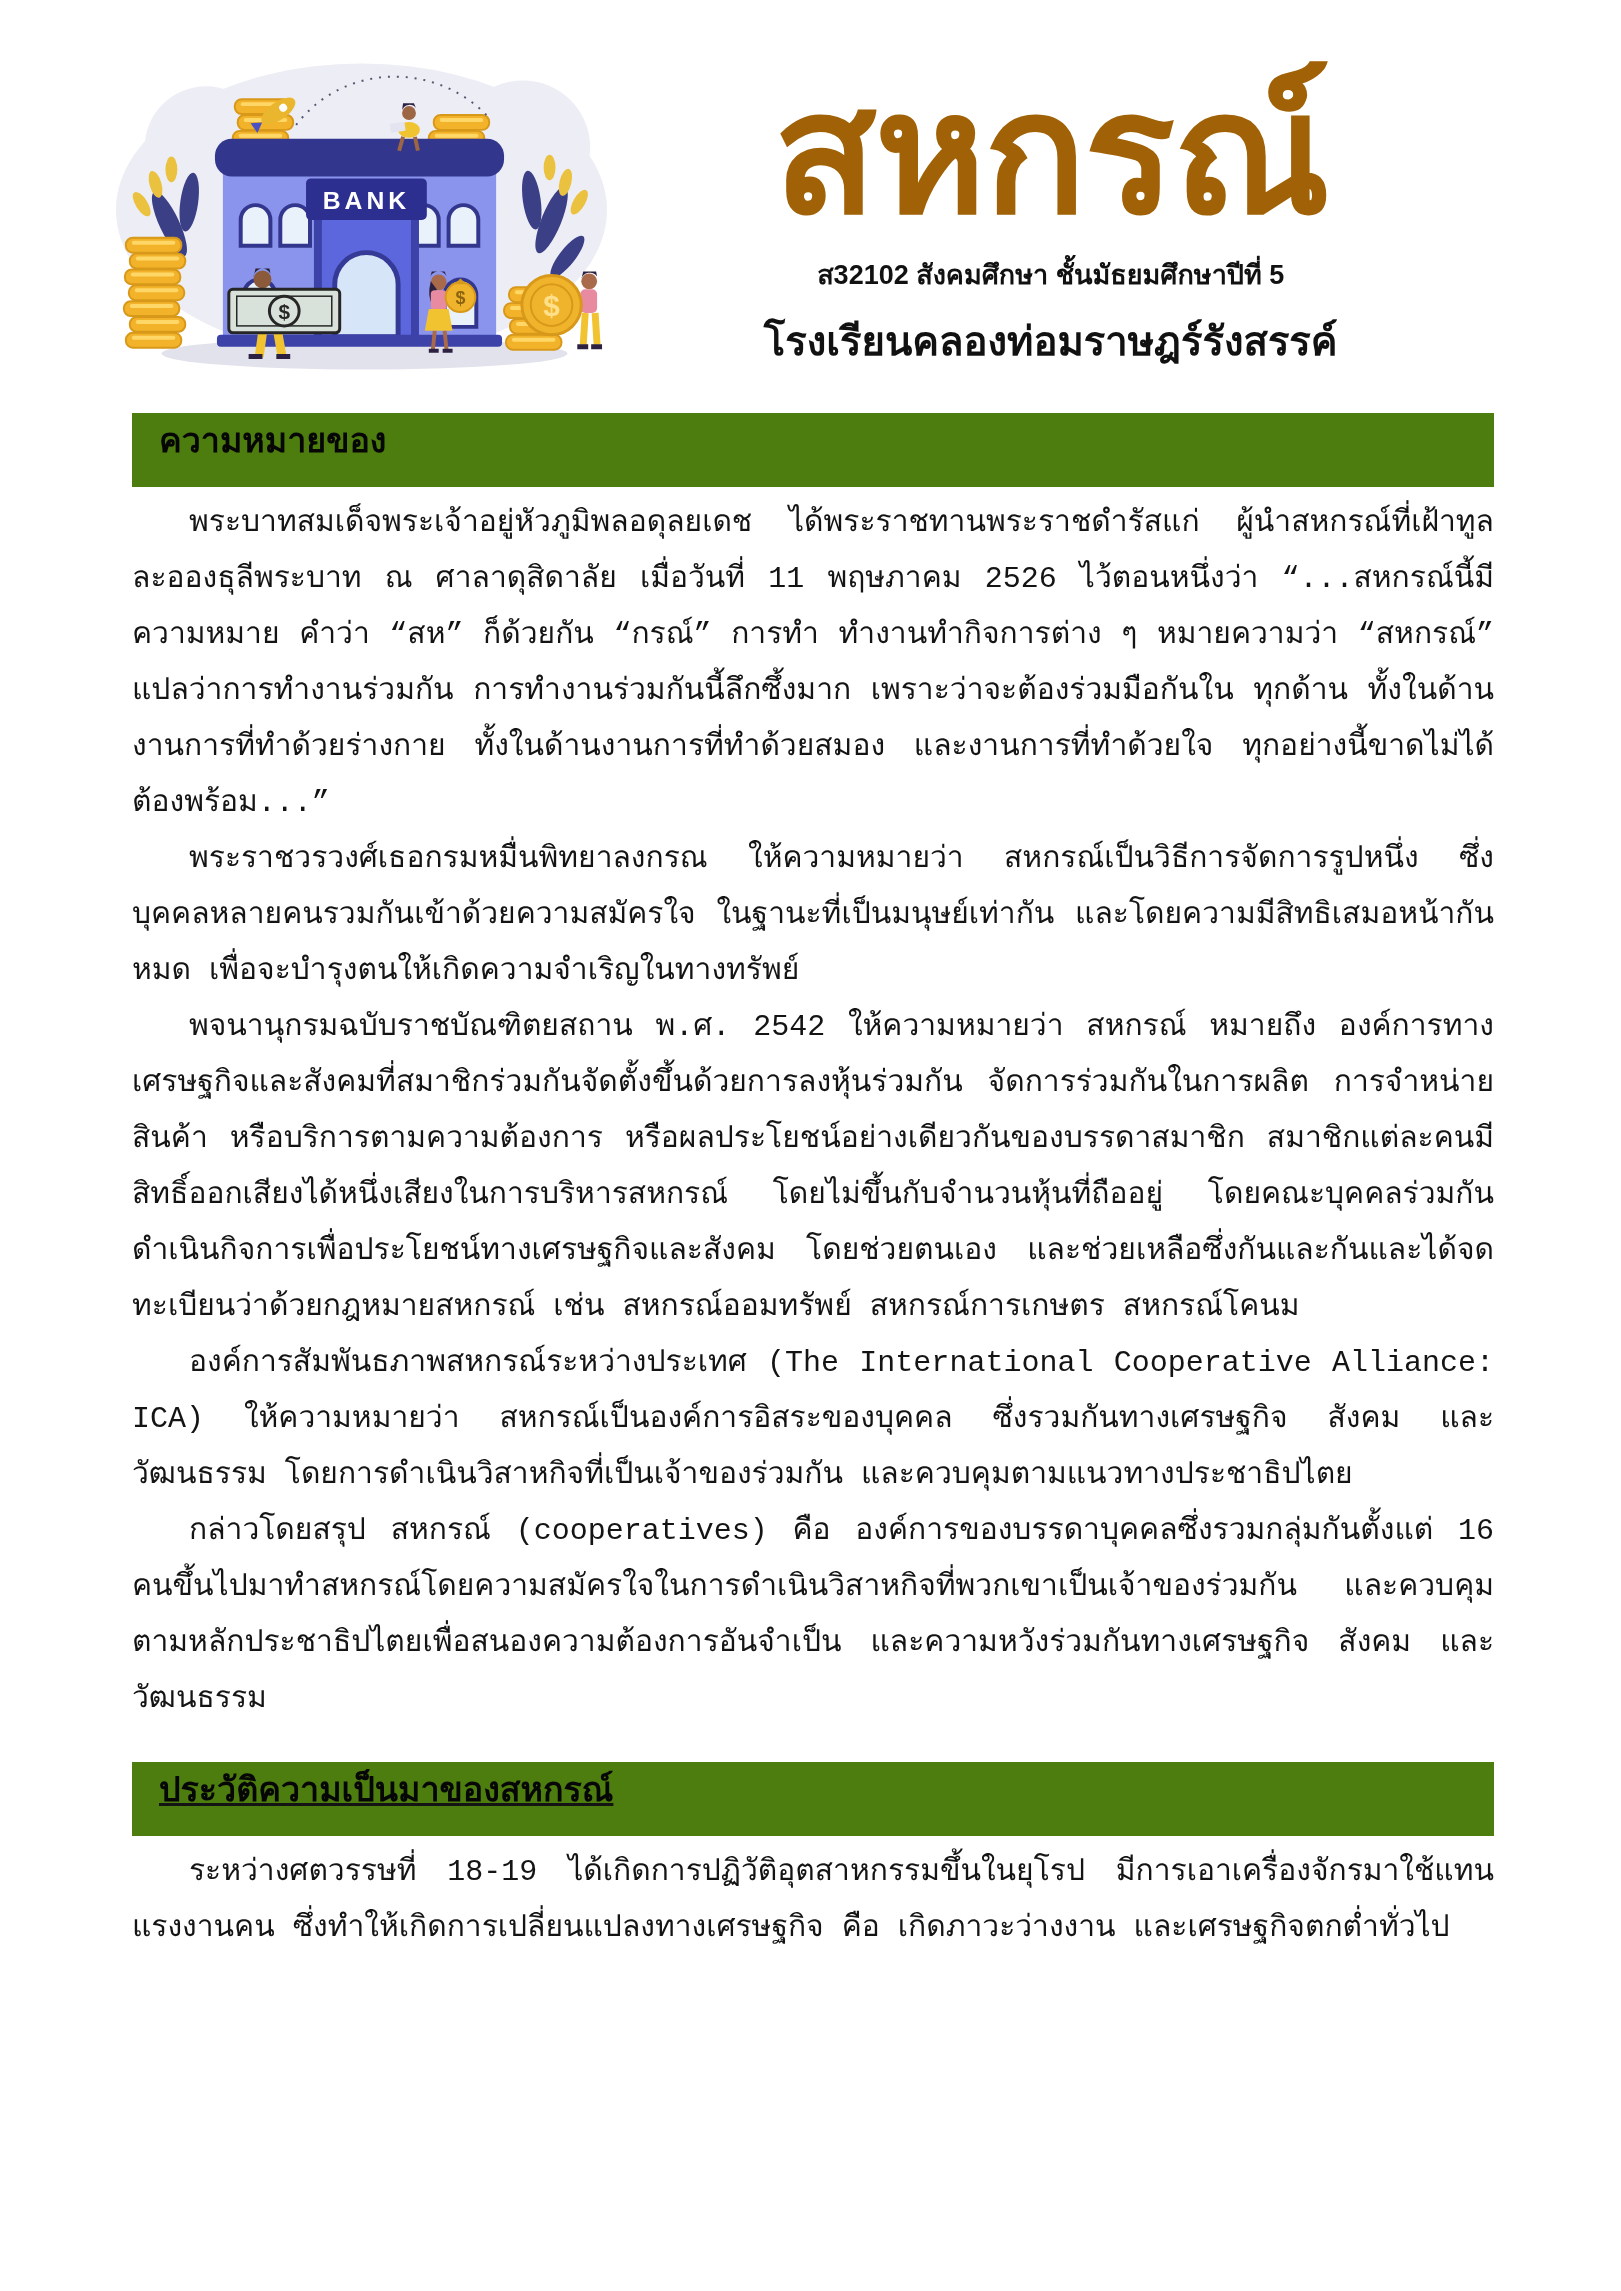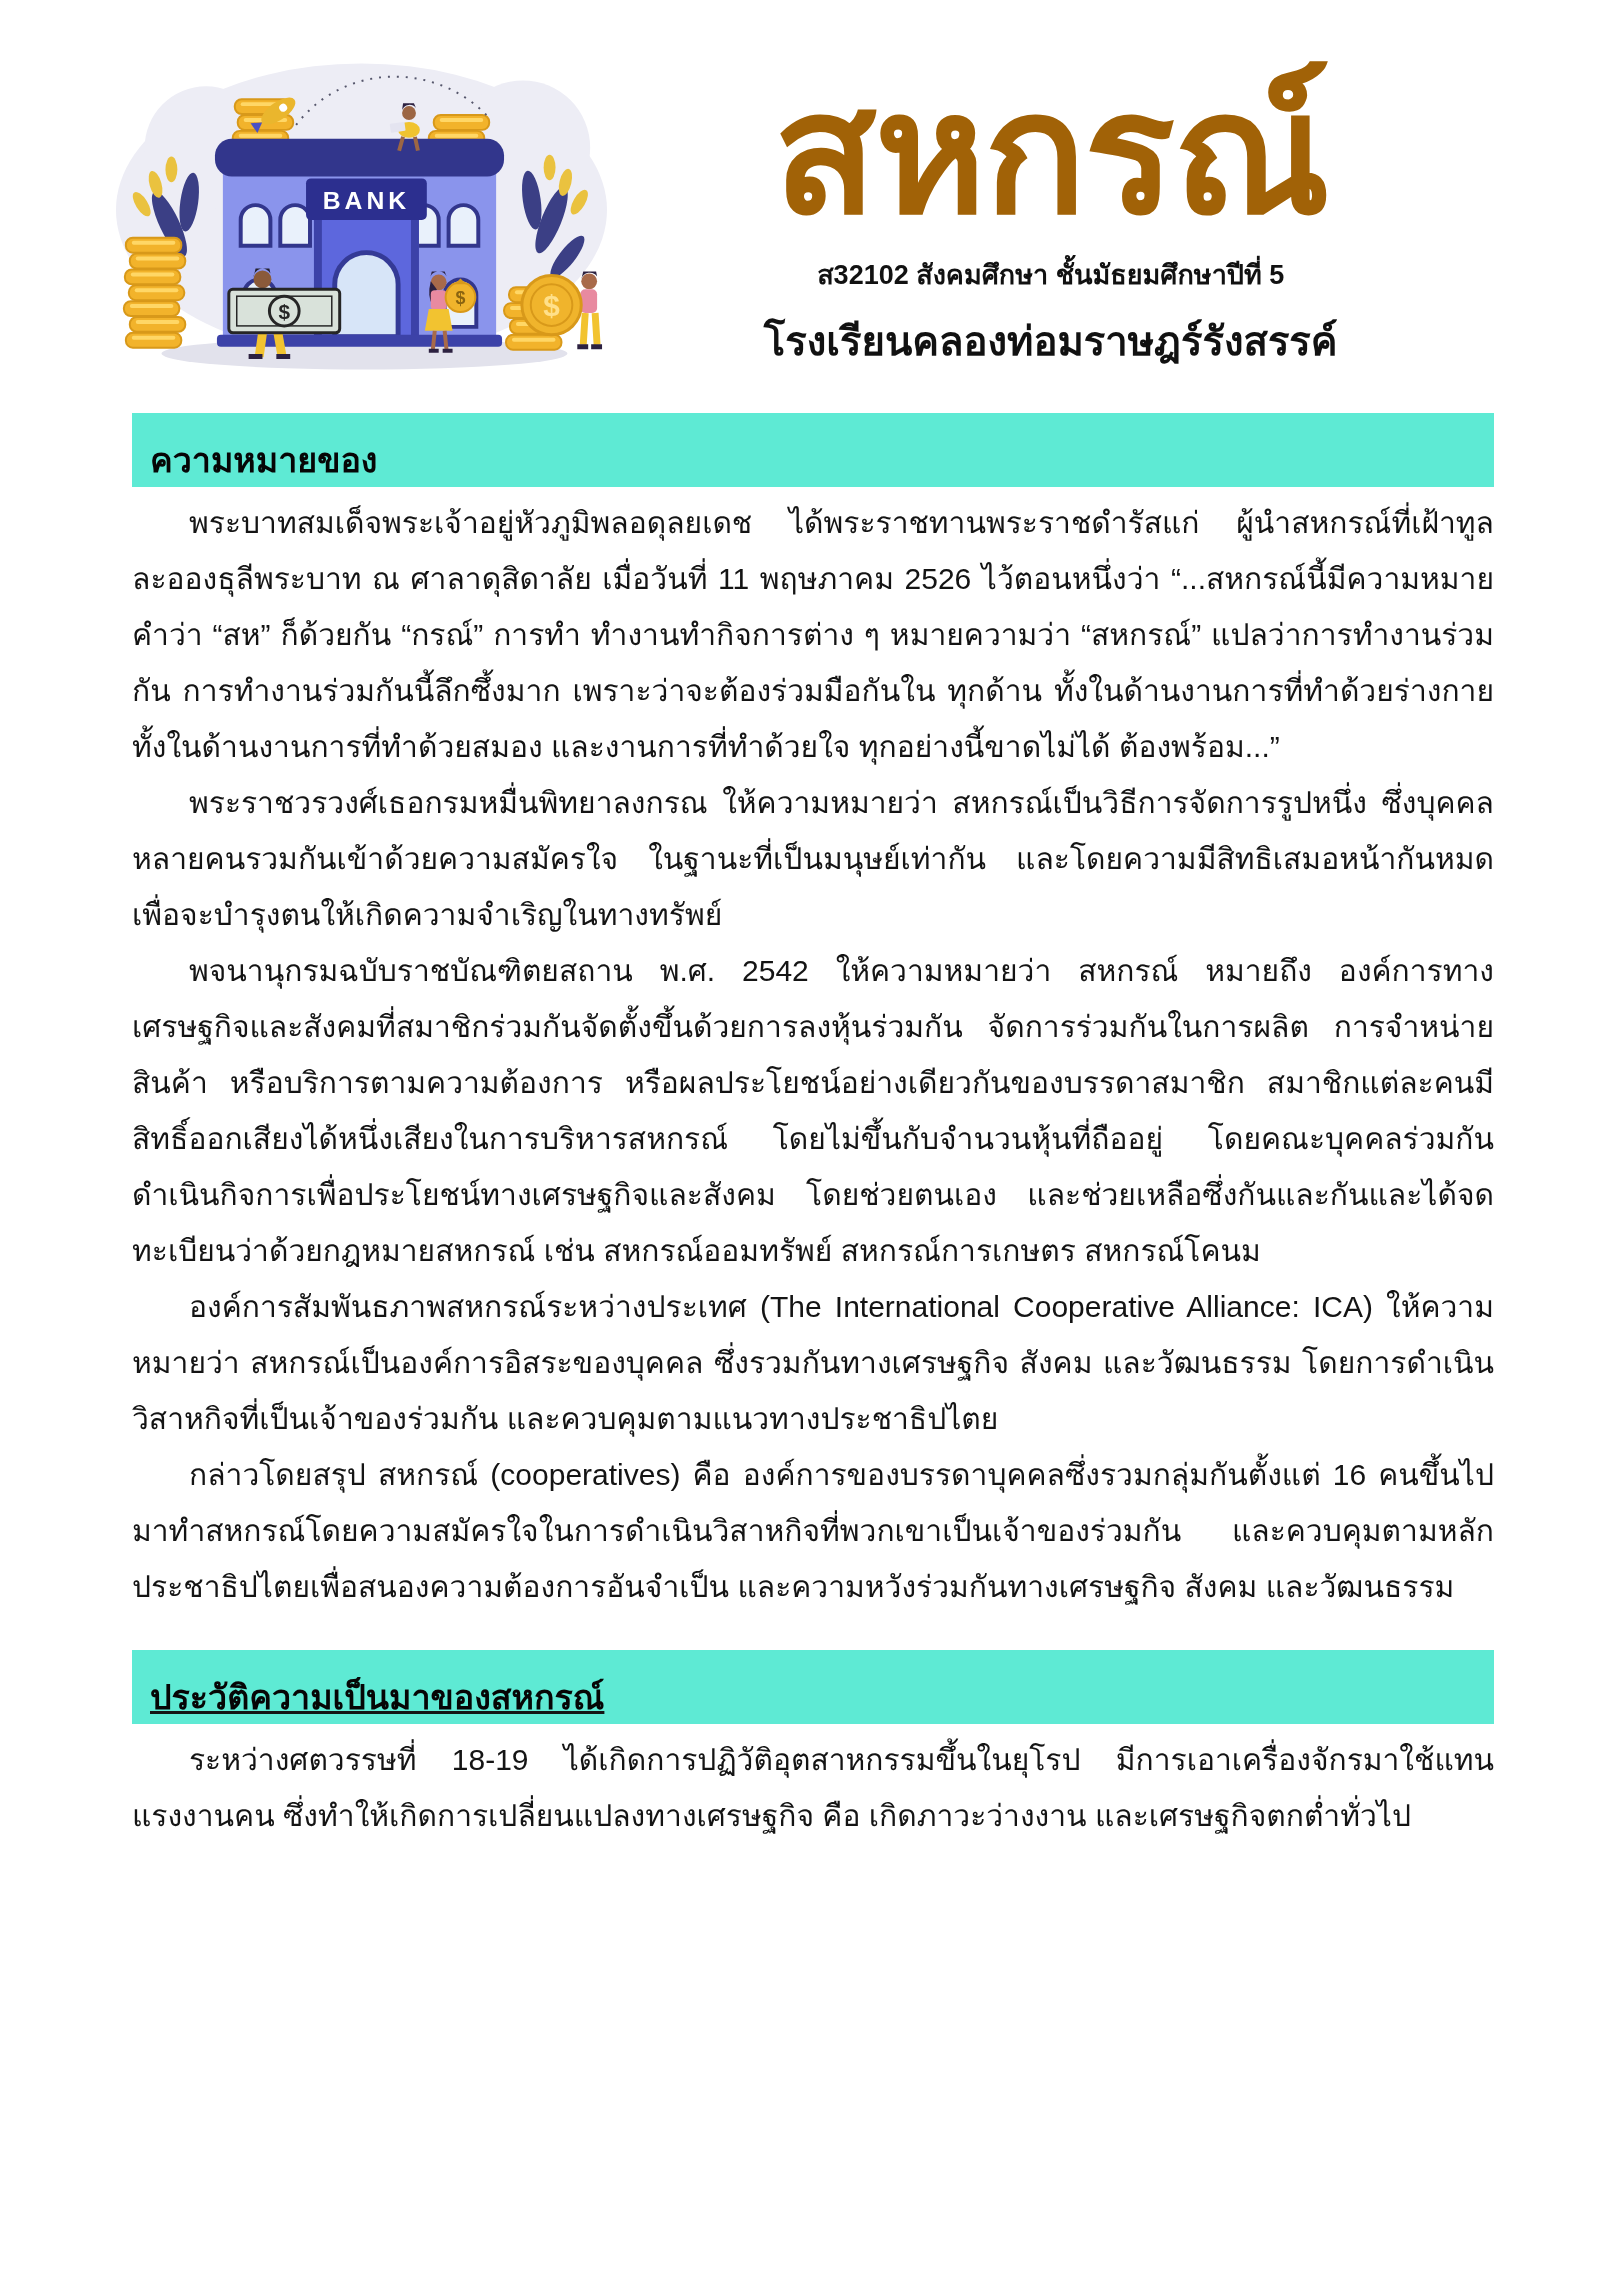--- a/index.html
+++ b/index.html
@@ -50,45 +50,46 @@
   .doc-subtitle2{
     font-size:40px;
     font-weight:600;
     line-height:1.5;
     color:#111;
     margin:15px;
     white-space:nowrap;
   }
   
   .section-bar{
-    background:#5eead4;
+    background:#4d7c0f;
     height:74px;
     display:flex;
-    align-items:flex-end;
-    padding-left:18px;
+    align-items:flex-start;
+    padding-left:27px;
     box-sizing:border-box;
     margin-top:27.4px;
   }
   .section-bar.second{margin-top:35px;text-decoration:underline;}
   .section-bar h2{
     margin:0;
     font-size:34px;
     font-weight:800;
     color:#060606;
   }
   
   .body-text{margin-top:7.8px;}
   .body-text p{
     margin:0;
     font-size:30px;
     line-height:56px;
     text-indent:57px;
     text-align:justify;
     color:#141414;
     word-break:normal;
+    font-family:Liberation Mono, monospace;
   }
 </style>
 </head>
 <body>
 
 <div class="page">
 
   <div class="header">
 
     <svg class="illustration" viewBox="0 0 500 330" aria-hidden="true">

